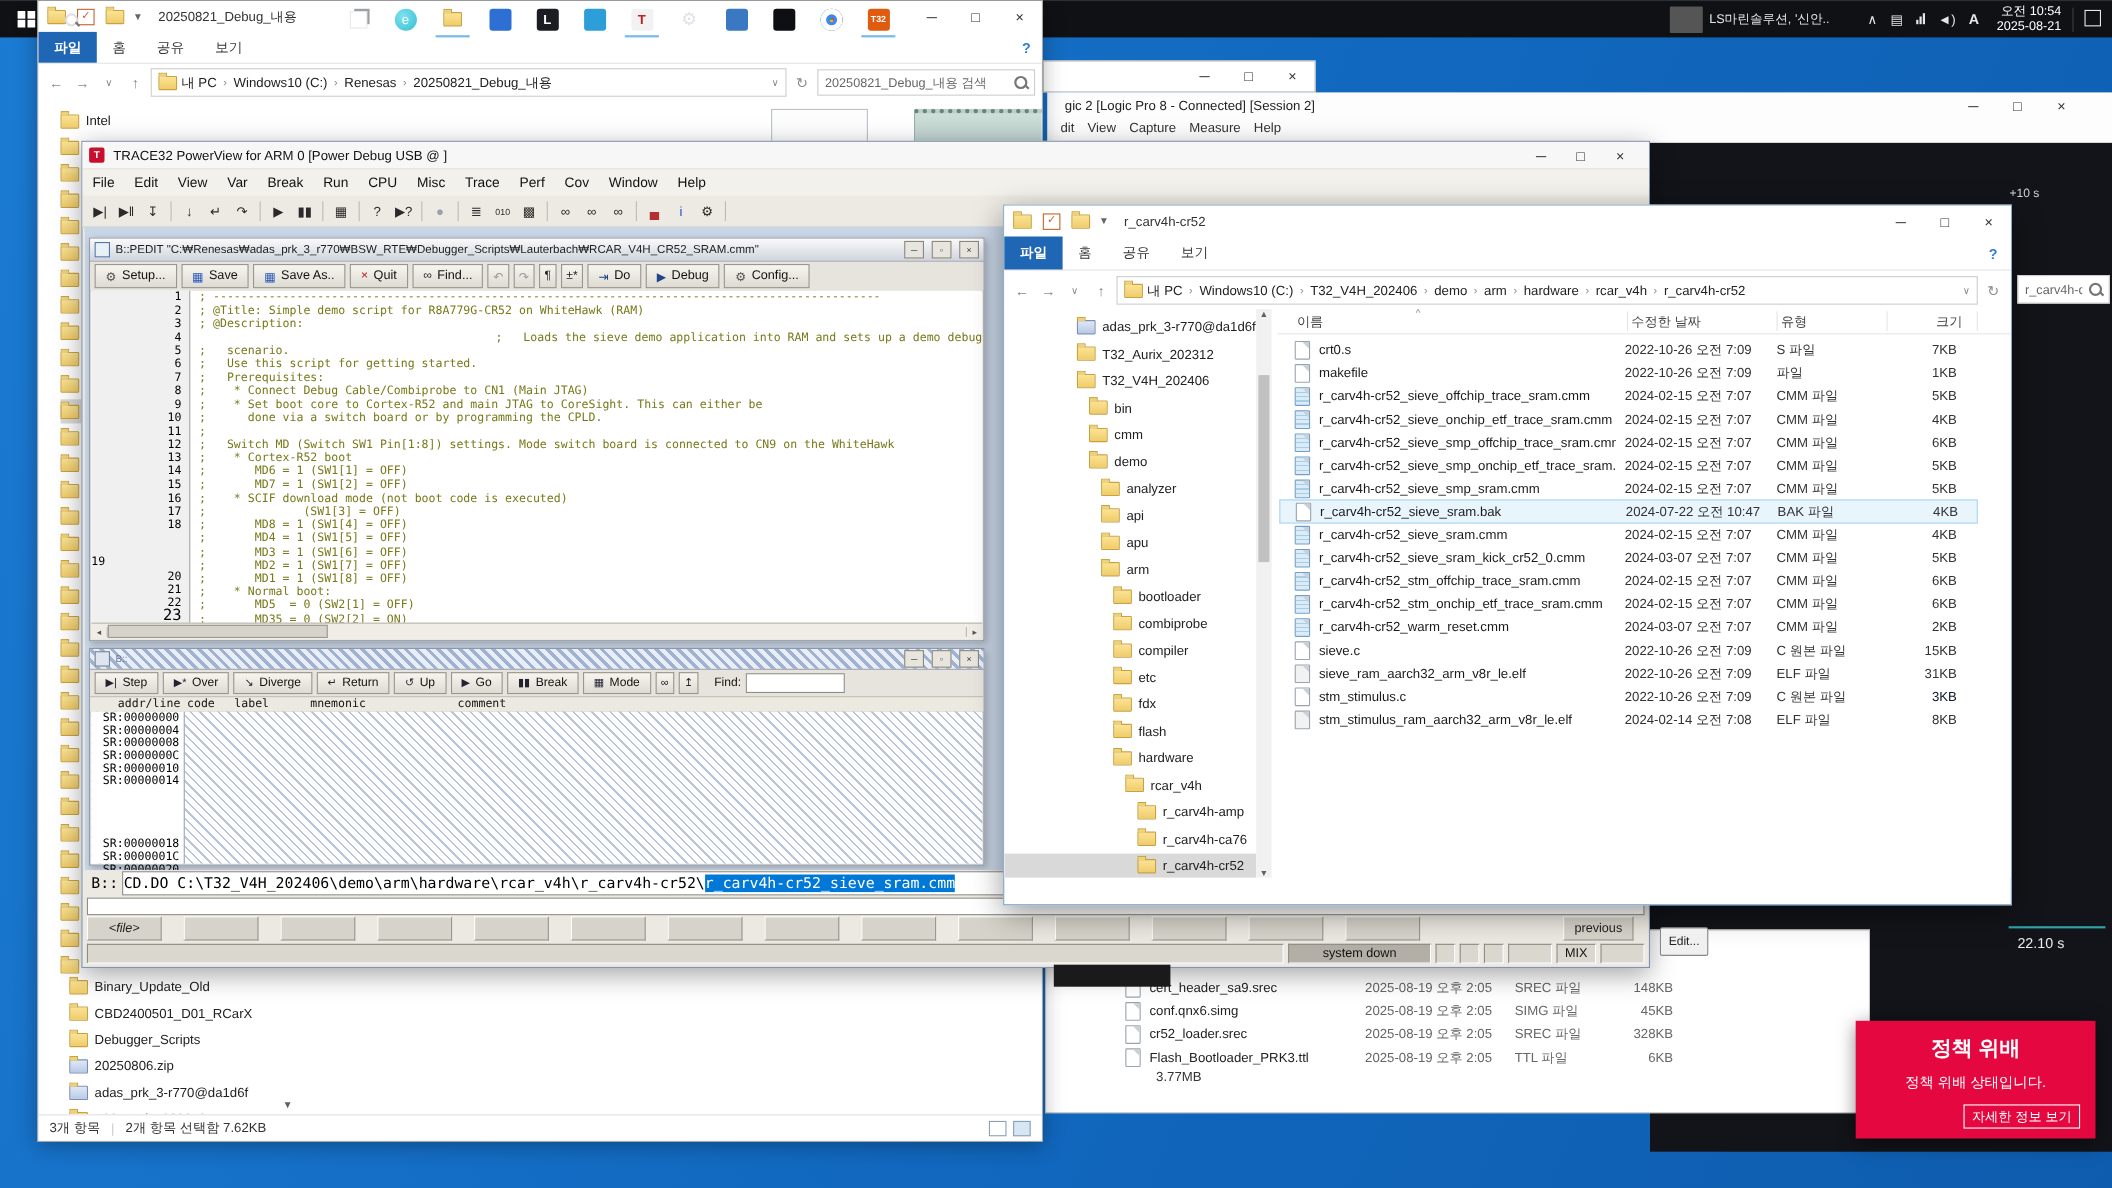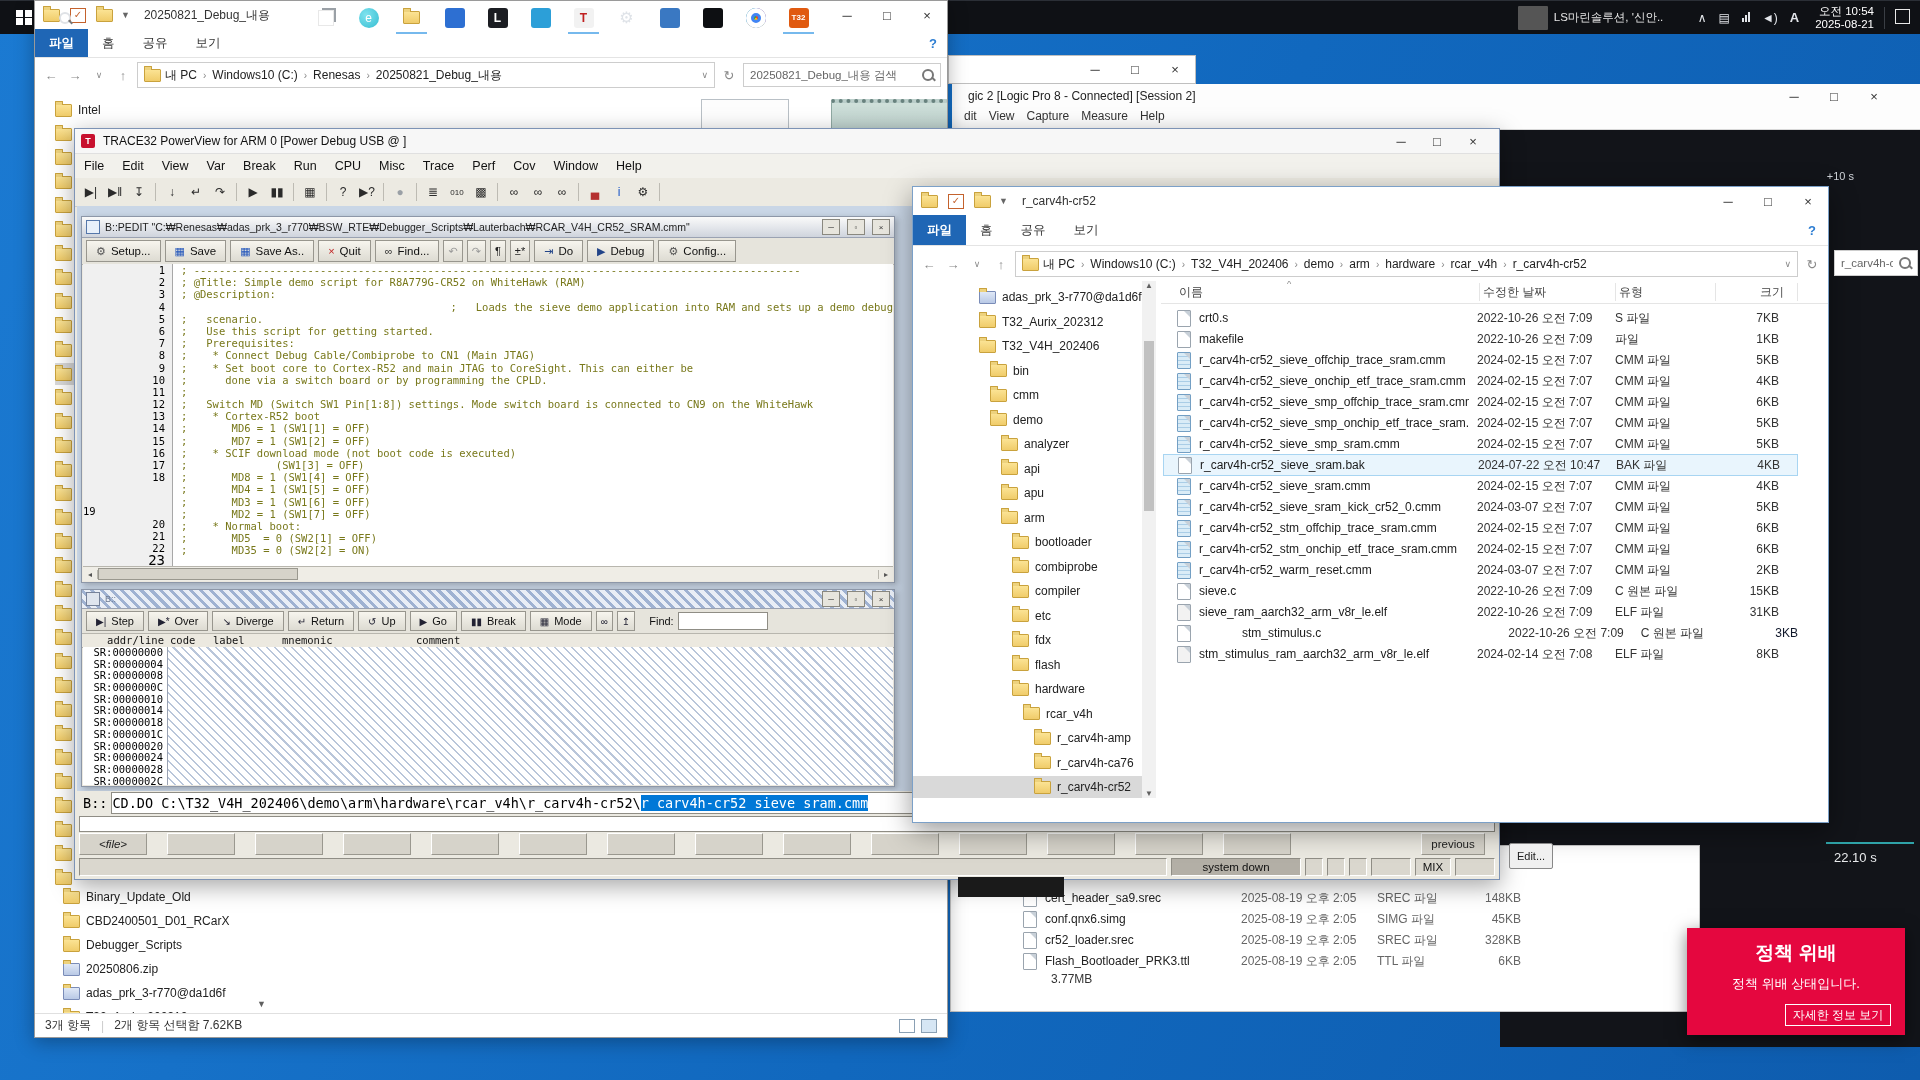--- a/index.html
+++ b/index.html
@@ -486,20 +486,21 @@
               <div class="mono" style="height: 12.2px; line-height: 12.2px; font-size: 10.5px; white-space: pre; color: rgb(120, 120, 26); padding-left: 8px;">;   Switch MD (Switch SW1 Pin[1:8]) settings. Mode switch board is connected to CN9 on the WhiteHawk</div>
               <div class="mono" style="height: 12.2px; line-height: 12.2px; font-size: 10.5px; white-space: pre; color: rgb(120, 120, 26); padding-left: 8px;">;    * Cortex-R52 boot</div>
               <div class="mono" style="height: 12.2px; line-height: 12.2px; font-size: 10.5px; white-space: pre; color: rgb(120, 120, 26); padding-left: 8px;">;       MD6 = 1 (SW1[1] = OFF)</div>
               <div class="mono" style="height: 12.2px; line-height: 12.2px; font-size: 10.5px; white-space: pre; color: rgb(120, 120, 26); padding-left: 8px;">;       MD7 = 1 (SW1[2] = OFF)</div>
               <div class="mono" style="height: 12.2px; line-height: 12.2px; font-size: 10.5px; white-space: pre; color: rgb(120, 120, 26); padding-left: 8px;">;    * SCIF download mode (not boot code is executed)</div>
               <div class="mono" style="height: 12.2px; line-height: 12.2px; font-size: 10.5px; white-space: pre; color: rgb(120, 120, 26); padding-left: 8px;">;              (SW1[3] = OFF)</div>
               <div class="mono" style="height: 12.2px; line-height: 12.2px; font-size: 10.5px; white-space: pre; color: rgb(120, 120, 26); padding-left: 8px;">;       MD8 = 1 (SW1[4] = OFF)</div>
               <div class="mono" style="height: 12.2px; line-height: 12.2px; font-size: 10.5px; white-space: pre; color: rgb(120, 120, 26); padding-left: 8px;">;       MD4 = 1 (SW1[5] = OFF)</div>
               <div class="mono" style="height: 12.2px; line-height: 12.2px; font-size: 10.5px; white-space: pre; color: rgb(120, 120, 26); padding-left: 8px;">;       MD3 = 1 (SW1[6] = OFF)</div>
               <div class="mono" style="height: 12.2px; line-height: 12.2px; font-size: 10.5px; white-space: pre; color: rgb(120, 120, 26); padding-left: 8px;">;       MD2 = 1 (SW1[7] = OFF)</div>
+              <div class="mono" style="height: 12.2px; line-height: 12.2px; font-size: 10.5px; white-space: pre; color: rgb(120, 120, 26); padding-left: 8px;">;       MD1 = 1 (SW1[8] = OFF)</div>
               <div class="mono" style="height: 12.2px; line-height: 12.2px; font-size: 10.5px; white-space: pre; color: rgb(120, 120, 26); padding-left: 8px;">;    * Normal boot:</div>
               <div class="mono" style="height: 12.2px; line-height: 12.2px; font-size: 10.5px; white-space: pre; color: rgb(120, 120, 26); padding-left: 8px;">;       MD5  = 0 (SW2[1] = OFF)</div>
               <div class="mono" style="height: 12.2px; line-height: 12.2px; font-size: 10.5px; white-space: pre; color: rgb(120, 120, 26); padding-left: 8px;">;       MD35 = 0 (SW2[2] = ON)</div>
             </div>
         </div>
         <div class="abs" style="left:1px;right:1px;bottom:1px;height:14px;background:#efede6;border-top:1px solid #b8b6ae;display:flex;align-items:center;">
           <span style="width:14px;text-align:center;font-size:8px;color:#555;border-right:1px solid #b8b6ae;">◂</span>
           <span style="width:200px;height:12px;background:#d6d3ca;border:1px solid #9a988f;box-sizing:border-box;"></span>
           <span style="margin-left:auto;width:14px;text-align:center;font-size:8px;color:#555;border-left:1px solid #b8b6ae;">▸</span>
         </div>
@@ -564,21 +565,21 @@
             <span style="position: absolute; top: 0px; left: 334px;">comment</span>
           </div>
         <div class="abs hatch" style="left:1px;right:1px;bottom:1px;top:57px;">
           <div id="tlist-addr" style="position:absolute;left:0;top:0;bottom:0;width:84px;background:#fff;border-right:1px solid #9aa2b2;">
               <div class="mono" style="height: 11.7px; line-height: 11.7px; font-size: 10.5px; text-align: right; padding-right: 4px; color: rgb(0, 0, 0);">SR:00000000</div>
               <div class="mono" style="height: 11.7px; line-height: 11.7px; font-size: 10.5px; text-align: right; padding-right: 4px; color: rgb(0, 0, 0);">SR:00000004</div>
               <div class="mono" style="height: 11.7px; line-height: 11.7px; font-size: 10.5px; text-align: right; padding-right: 4px; color: rgb(0, 0, 0);">SR:00000008</div>
               <div class="mono" style="height: 11.7px; line-height: 11.7px; font-size: 10.5px; text-align: right; padding-right: 4px; color: rgb(0, 0, 0);">SR:0000000C</div>
               <div class="mono" style="height: 11.7px; line-height: 11.7px; font-size: 10.5px; text-align: right; padding-right: 4px; color: rgb(0, 0, 0);">SR:00000010</div>
               <div class="mono" style="height: 11.7px; line-height: 11.7px; font-size: 10.5px; text-align: right; padding-right: 4px; color: rgb(0, 0, 0);">SR:00000014</div>
-              <div class="mono" style="height: 11.7px; line-height: 11.7px; font-size: 10.5px; text-align: right; padding-right: 4px; color: rgb(0, 0, 0);">SR:00000018</div>
+              <div class="mono" style="height: 11.7px; line-height: 11.7px; font-size: 10.5px; text-align: right; padding-right: 4px; color: rgb(0, 0, 0); margin-top: 45px;">SR:00000018</div>
               <div class="mono" style="height: 11.7px; line-height: 11.7px; font-size: 10.5px; text-align: right; padding-right: 4px; color: rgb(0, 0, 0);">SR:0000001C</div>
               <div class="mono" style="height: 11.7px; line-height: 11.7px; font-size: 10.5px; text-align: right; padding-right: 4px; color: rgb(0, 0, 0);">SR:00000020</div>
               <div class="mono" style="height: 11.7px; line-height: 11.7px; font-size: 10.5px; text-align: right; padding-right: 4px; color: rgb(0, 0, 0);">SR:00000024</div>
               <div class="mono" style="height: 11.7px; line-height: 11.7px; font-size: 10.5px; text-align: right; padding-right: 4px; color: rgb(0, 0, 0);">SR:00000028</div>
               <div class="mono" style="height: 11.7px; line-height: 11.7px; font-size: 10.5px; text-align: right; padding-right: 4px; color: rgb(0, 0, 0);">SR:0000002C</div>
             </div>
         </div>
       </div>
     </div>
 
@@ -873,21 +874,21 @@
             </div>
             <div style="position: absolute; left: 2px; right: 30px; top: 298px; height: 20px; display: flex; align-items: center; gap: 8px; font-size: 12px; color: rgb(26, 26, 26);">
               <span class="pg elf" style="margin-left: 14px;"></span>
               <span style="width: 270px; overflow: hidden; white-space: nowrap;">sieve_ram_aarch32_arm_v8r_le.elf</span>
               <span style="width: 130px; color: rgb(51, 51, 51); white-space: nowrap;">2022-10-26 오전 7:09</span>
               <span style="width: 96px; color: rgb(51, 51, 51); white-space: nowrap;">ELF 파일</span>
               <span style="width: 60px; text-align: right; color: rgb(51, 51, 51);">31KB</span>
             </div>
             <div style="position: absolute; left: 2px; right: 30px; top: 319px; height: 20px; display: flex; align-items: center; gap: 8px; font-size: 12px; color: rgb(26, 26, 26);">
               <span class="pg c" style="margin-left: 14px;"></span>
-              <span style="width: 270px; overflow: hidden; white-space: nowrap; margin-left: 43px;">stm_stimulus.c</span>
+              <span style="width: 270px; overflow: hidden; white-space: nowrap;">stm_stimulus.c</span>
               <span style="width: 130px; color: rgb(51, 51, 51); white-space: nowrap;">2022-10-26 오전 7:09</span>
               <span style="width: 96px; color: rgb(51, 51, 51); white-space: nowrap;">C 원본 파일</span>
               <span style="width: 60px; text-align: right; color: #0f172a;">3KB</span>
             </div>
             <div style="position: absolute; left: 2px; right: 30px; top: 340px; height: 20px; display: flex; align-items: center; gap: 8px; font-size: 12px; color: rgb(26, 26, 26);">
               <span class="pg elf" style="margin-left: 14px;"></span>
               <span style="width: 270px; overflow: hidden; white-space: nowrap;">stm_stimulus_ram_aarch32_arm_v8r_le.elf</span>
               <span style="width: 130px; color: rgb(51, 51, 51); white-space: nowrap;">2024-02-14 오전 7:08</span>
               <span style="width: 96px; color: rgb(51, 51, 51); white-space: nowrap;">ELF 파일</span>
               <span style="width: 60px; text-align: right; color: rgb(51, 51, 51);">8KB</span>

